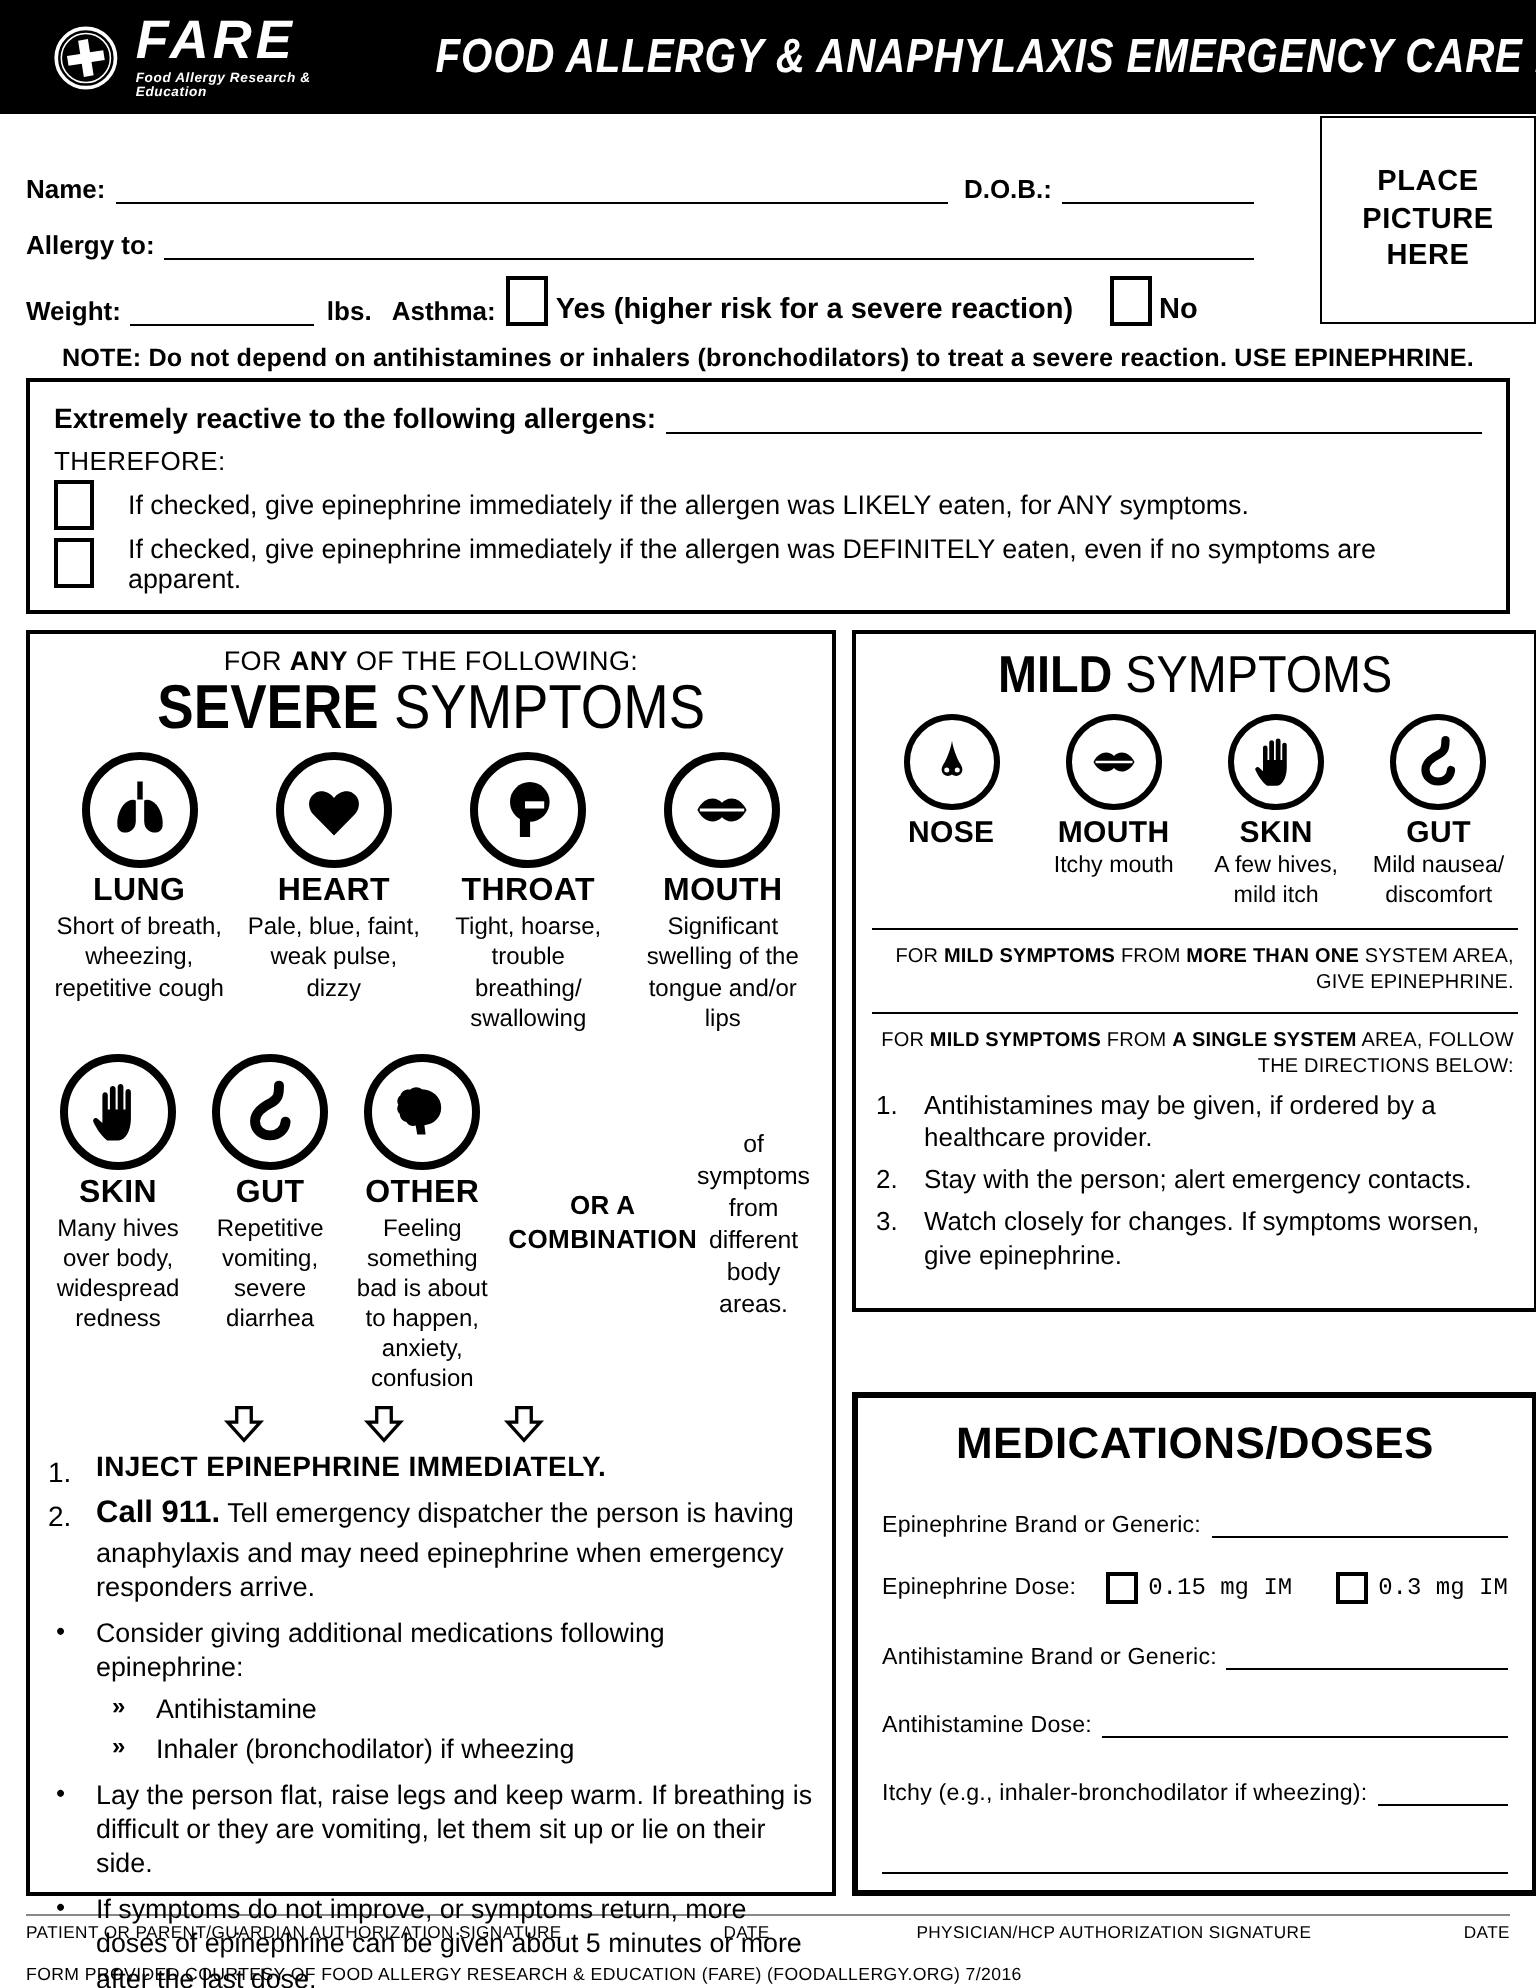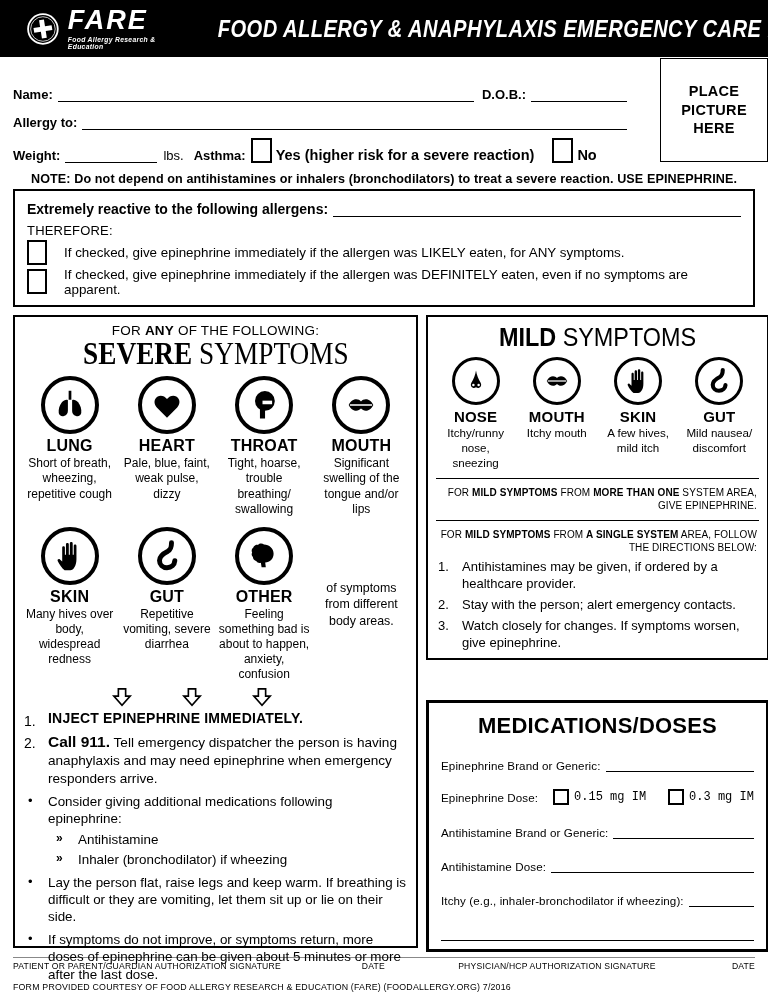--- a/index.html
+++ b/index.html
@@ -31,21 +31,21 @@
   
   .patient { position:relative; padding-top:28px; height:128px; }
   .patient-rows { padding-right:128px; }
   .picture-box { position:absolute; top:1px; right:0; width:108px; height:104px; border:1.4px solid #000; background:#fff; display:flex; align-items:center; justify-content:center; text-align:center; }
   .picture-box span { font-size:14.5px; font-weight:bold; line-height:1.3; width:72px; letter-spacing:.3px; }
   .row2 { margin-top:11px; }
   .row3 { margin-top:8px; display:flex; align-items:flex-end; }
   .dob-line { width:96px; }
   .weight-line { width:92px; }
   .r3-label { font-size:13px; font-weight:bold; margin:0 5px 0 0; }
-  .r3-mid { font-size:13px; font-weight:normal; margin:0 10px 0 6px; }
+  .r3-mid { font-size:13px; font-weight:bold; margin:0 10px 0 6px; }
   .bold-opt { font-size:14.5px; font-weight:bold; margin-left:4px; white-space:nowrap; }
   .cb-gap { margin-left:18px; }
   .note-line { text-align:center; font-size:12.6px; font-weight:bold; margin-top:9px; letter-spacing:.1px; }
 
   
   .reactive { margin:4px 13px 0; border:2px solid #000; padding:9px 12px 8px; }
   .reactive-l1 { display:flex; align-items:flex-end; }
   .reactive-l1 .flabel { font-size:14px; }
   .therefore { font-size:13px; margin-top:6px; letter-spacing:.2px; }
   .opt { display:flex; align-items:center; margin-top:2px; }
@@ -53,21 +53,21 @@
   .opt-text { font-size:13.4px; margin-left:17px; }
 
   
   .cols { display:flex; gap:8px; margin:8px 13px 0; height:633px; }
   .severe-box { flex:0 0 405px; border:2px solid #000; padding:6px 9px; }
   .right-col { flex:1; display:flex; flex-direction:column; gap:8px; }
   .mild-box { border:2px solid #000; height:368px; padding:6px 10px; }
   .meds-box { border:3px solid #000; flex:1; padding:8px 12px;margin-top:32px; }
 
   .kicker { text-align:center; font-size:13.5px; letter-spacing:.2px; }
-  .big-title { text-align:center; font-size:31px; line-height:1.05; white-space:nowrap;font-family:Liberation Serif, serif; }
+  .big-title { text-align:center; font-size:31px; line-height:1.05; white-space:nowrap; }
   .big-title > span { display:inline-block; transform:scaleX(.88); transform-origin:center; }
   .mild-title { text-align:center; font-size:26px; line-height:1.1; white-space:nowrap; }
   .mild-title > span { display:inline-block; transform:scaleX(.9); transform-origin:center; }
 
   .sym-grid { display:grid; grid-template-columns:repeat(4,1fr); column-gap:6px; margin-top:6px; }
   .sym { text-align:center; }
   .circ { border:4px solid #000; border-radius:50%; width:58px; height:58px; margin:0 auto; display:flex; align-items:center; justify-content:center; background:#fff; }
   .circ svg { width:36px; height:36px; }
   .circ.sm { border-width:3.4px; width:48px; height:48px; }
   .circ.sm svg { width:30px; height:30px; }
@@ -257,20 +257,21 @@
         <div class="sym">
           <div class="circ">
             <svg viewBox="0 0 24 24" fill="#000">
               <path d="M12 4.4 C10.8 3.4 9 3.5 8 4.6 C6.6 4.3 5.2 5.1 4.8 6.5 C3.8 7.2 3.5 8.5 4.1 9.6 C3.5 10.6 3.7 11.9 4.6 12.7 C4.6 14 5.5 15.1 6.8 15.3 C7.4 16.4 8.7 16.9 9.9 16.5 L10.4 19.5 L13.2 19.5 L12.8 16.4 C15.9 16.1 18.4 13.9 18.4 10.5 C18.4 7 15.5 4.5 12 4.4 Z"></path>
             </svg>
           </div>
           <div class="sym-name">OTHER</div>
           <div class="sym-desc">Feeling something bad is about to happen, anxiety, confusion</div>
         </div>
         <div class="combo">
+            <span class="rich-b">OR A COMBINATION</span>
             <span class="rich-n">of symptoms from different body areas.</span>
           </div>
       </div>
 
       <div class="arrows">
         <svg viewBox="0 0 24 22">
             <path d="M8 2 H16 V10 H21 L12 20 L3 10 H8 Z" fill="#fff" stroke="#000" stroke-width="1.8"></path>
           </svg>
         <svg viewBox="0 0 24 22">
             <path d="M8 2 H16 V10 H21 L12 20 L3 10 H8 Z" fill="#fff" stroke="#000" stroke-width="1.8"></path>
@@ -325,21 +326,20 @@
         <div class="sym-grid">
           <div class="sym">
             <div class="circ sm">
               <svg viewBox="0 0 24 24">
                 <path d="M12 3.5 C11.5 6.9 10 10.7 8.3 13.4 C7.4 14.9 7.9 16.8 9.5 17.4 C10.4 17.8 11.2 17.5 12 17 C12.8 17.5 13.6 17.8 14.5 17.4 C16.1 16.8 16.6 14.9 15.7 13.4 C14 10.7 12.5 6.9 12 3.5 Z" fill="#000"></path>
                 <circle cx="9.9" cy="15.2" r="1" fill="#fff"></circle>
                 <circle cx="14.1" cy="15.2" r="1" fill="#fff"></circle>
               </svg>
             </div>
             <div class="sym-name sm">NOSE</div>
-            <div class="sym-desc sm">Itchy/runny nose, sneezing</div>
           </div>
           <div class="sym">
             <div class="circ sm">
               <svg viewBox="0 0 24 24">
                 <path d="M12 9.6 C10.2 7.6 6.2 7.2 3.8 12 C6.2 16.8 10.2 16.4 12 14.4 C13.8 16.4 17.8 16.8 20.2 12 C17.8 7.2 13.8 7.6 12 9.6 Z" fill="#000"></path>
                 <rect x="4.6" y="11.5" width="14.8" height="1" fill="#fff"></rect>
               </svg>
             </div>
             <div class="sym-name sm">MOUTH</div>
             <div class="sym-desc sm">Itchy mouth</div>

